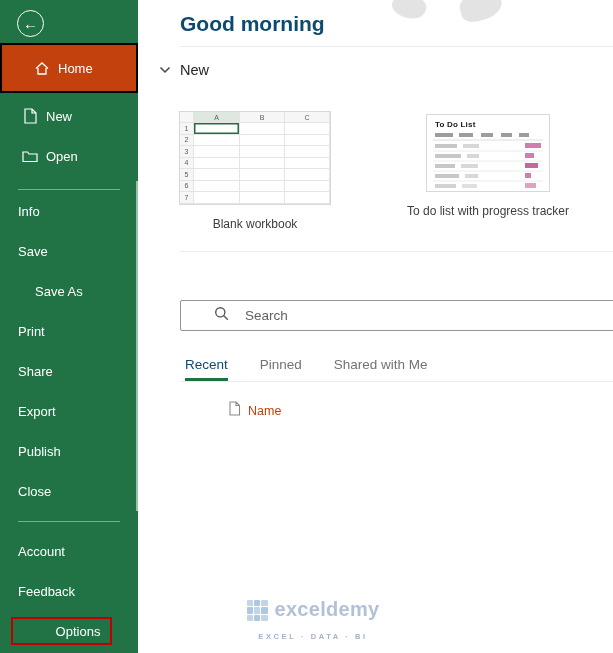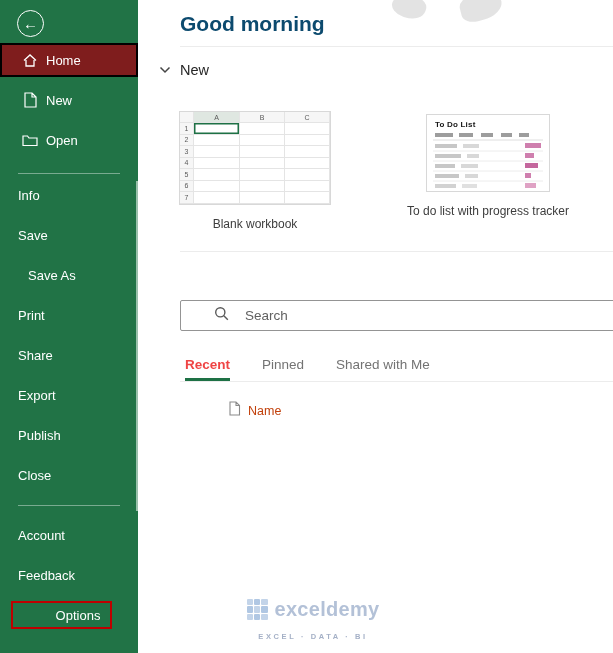--- a/index.html
+++ b/index.html
@@ -11,22 +11,22 @@
   .sidebar { position:absolute; left:0; top:0; bottom:0; width:138px;
              background:#217346; color:#fff; }
   .back-btn { width:27px; height:27px; border:1.5px solid #fff; border-radius:50%;
               margin:10px 0 6px 17px; display:flex; align-items:center; justify-content:center;
               font-size:15px; color:#fff; cursor:pointer; }
   .nav-row { height:40px; display:flex; align-items:center; padding-left:22px;
              font-size:13px; cursor:pointer; }
   .nav-row .ic { width:16px; height:16px; display:flex; align-items:center; justify-content:center; }
   .nav-row .lbl { margin-left:8px; }
   .nav-row.noicon { padding-left:18px; }
-  .nav-row.active { height:34px; margin:3px 0; border:2px solid #000;
-                    background:#7f1d1d; padding-left:20px; }
+  .nav-row.active { height:50px; margin:3px 0; border:2px solid #000;
+                    background:#c2410c; padding-left:32px; }
   .side-div { height:1px; background:rgba(255,255,255,.4); }
   .side-div.d1 { margin:13px 18px 1px 18px; }
   .side-div.d2 { margin:10px 18px 9px 18px; }
   .options-row { position:relative;justify-content:center; }
   .red-box { position:absolute; left:11px; top:6px; width:101px; height:28px;
              border:2px solid #c00000; pointer-events:none; }
   .side-scroll { position:absolute; right:0; top:181px; width:2px; height:330px;
                  background:rgba(255,255,255,.55); }
 
   
@@ -62,27 +62,27 @@
   .searchbox { margin-top:48px; height:31px; width:calc(100% + 8px);
                border:1px solid #949494; border-radius:2px; background:#fff;
                display:flex; align-items:center; padding-left:33px; }
   .searchbox input { border:none; outline:none; flex:1; font-size:13.5px;
                margin-left:16px; color:#333; background:transparent;
                font-family:"Liberation Sans",sans-serif; }
   .searchbox input::placeholder { color:#616161; }
 
   .tabs { margin:26px 0 0 5px; display:flex; gap:32px; }
   .tab { font-size:13.5px; color:#737373; padding-bottom:6px; cursor:pointer; }
-  .tab.active { color:#ef4444; font-weight:700; border-bottom:3px solid #1e7145; }
+  .tab.active { color:#0c4a6e; font-weight:400; border-bottom:3px solid #1e7145; }
 
   .name-row { margin:19px 0 0 48px; display:flex; align-items:center; }
   .name-row .nlabel { margin-left:7px; font-size:12.5px; color:#c2410c; }
 
   .wm { position:absolute; left:100px; top:598px; width:150px; text-align:center; }
-  .wm-brand { display:flex; align-items:center; justify-content:center; gap:7px; opacity:.7; }
+  .wm-brand { display:flex; align-items:flex-end; justify-content:center; gap:7px; opacity:.7; }
   .wm-grid { width:21px; height:21px; display:grid; grid-template-columns:repeat(3,1fr);
              grid-template-rows:repeat(3,1fr); gap:1px; }
   .wm-grid s { background:#aac2e0; border-radius:1px; }
   .wm-grid s.dk { background:#8fb0d8; }
   .wm-text { font-size:20px; font-weight:700; color:#93a7c7; letter-spacing:.3px; }
   .wm-tag { margin-top:11px; font-size:7.5px; font-weight:600; letter-spacing:2.6px;
             color:#95a3bd; opacity:.85; }
 
   .wm-shape { position:absolute; background:#d9d9d9; opacity:.75; }
   .ws1 { left:254px; top:-5px; width:34px; height:23px;
@@ -128,21 +128,21 @@
 
   <div class="side-div d1"></div>
 
   <div class="nav-row noicon">
     <span class="lbl" style="margin-left:0">Info</span>
   </div>
   <div class="nav-row noicon">
     <span class="lbl" style="margin-left:0">Save</span>
   </div>
   <div class="nav-row noicon">
-    <span class="lbl" style="margin-left:10px">Save As</span>
+    <span class="lbl" style="margin-left:17px">Save As</span>
   </div>
   <div class="nav-row noicon">
     <span class="lbl" style="margin-left:0">Print</span>
   </div>
   <div class="nav-row noicon">
     <span class="lbl" style="margin-left:0">Share</span>
   </div>
   <div class="nav-row noicon">
     <span class="lbl" style="margin-left:0">Export</span>
   </div>

